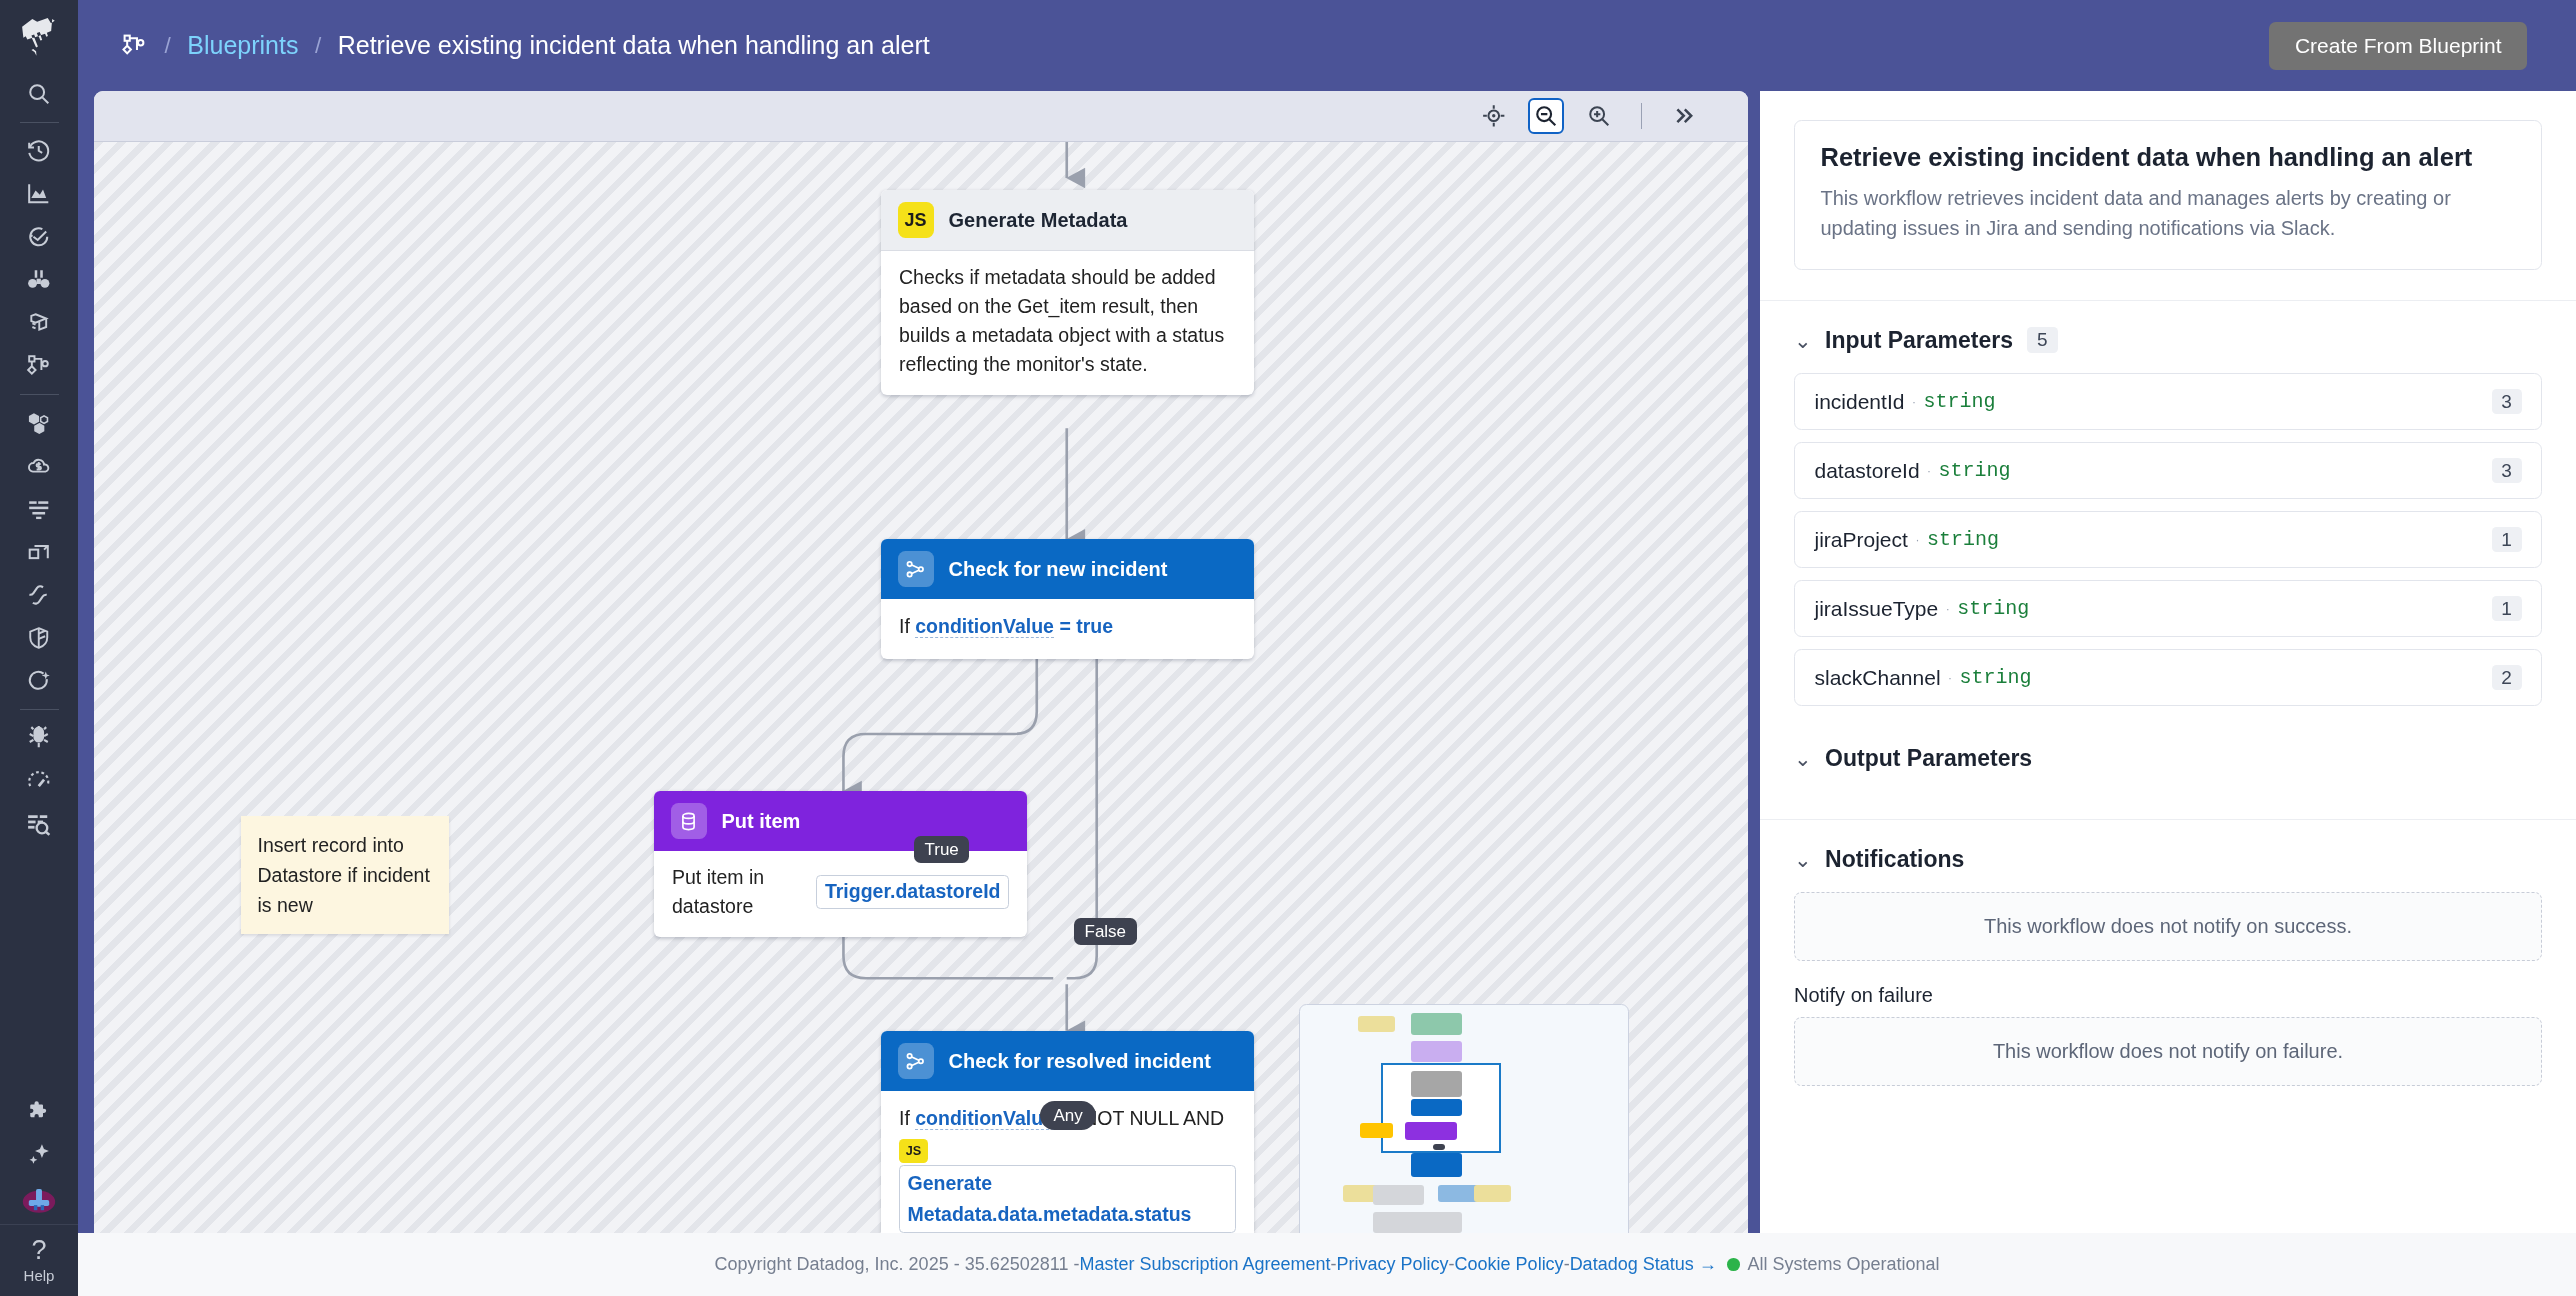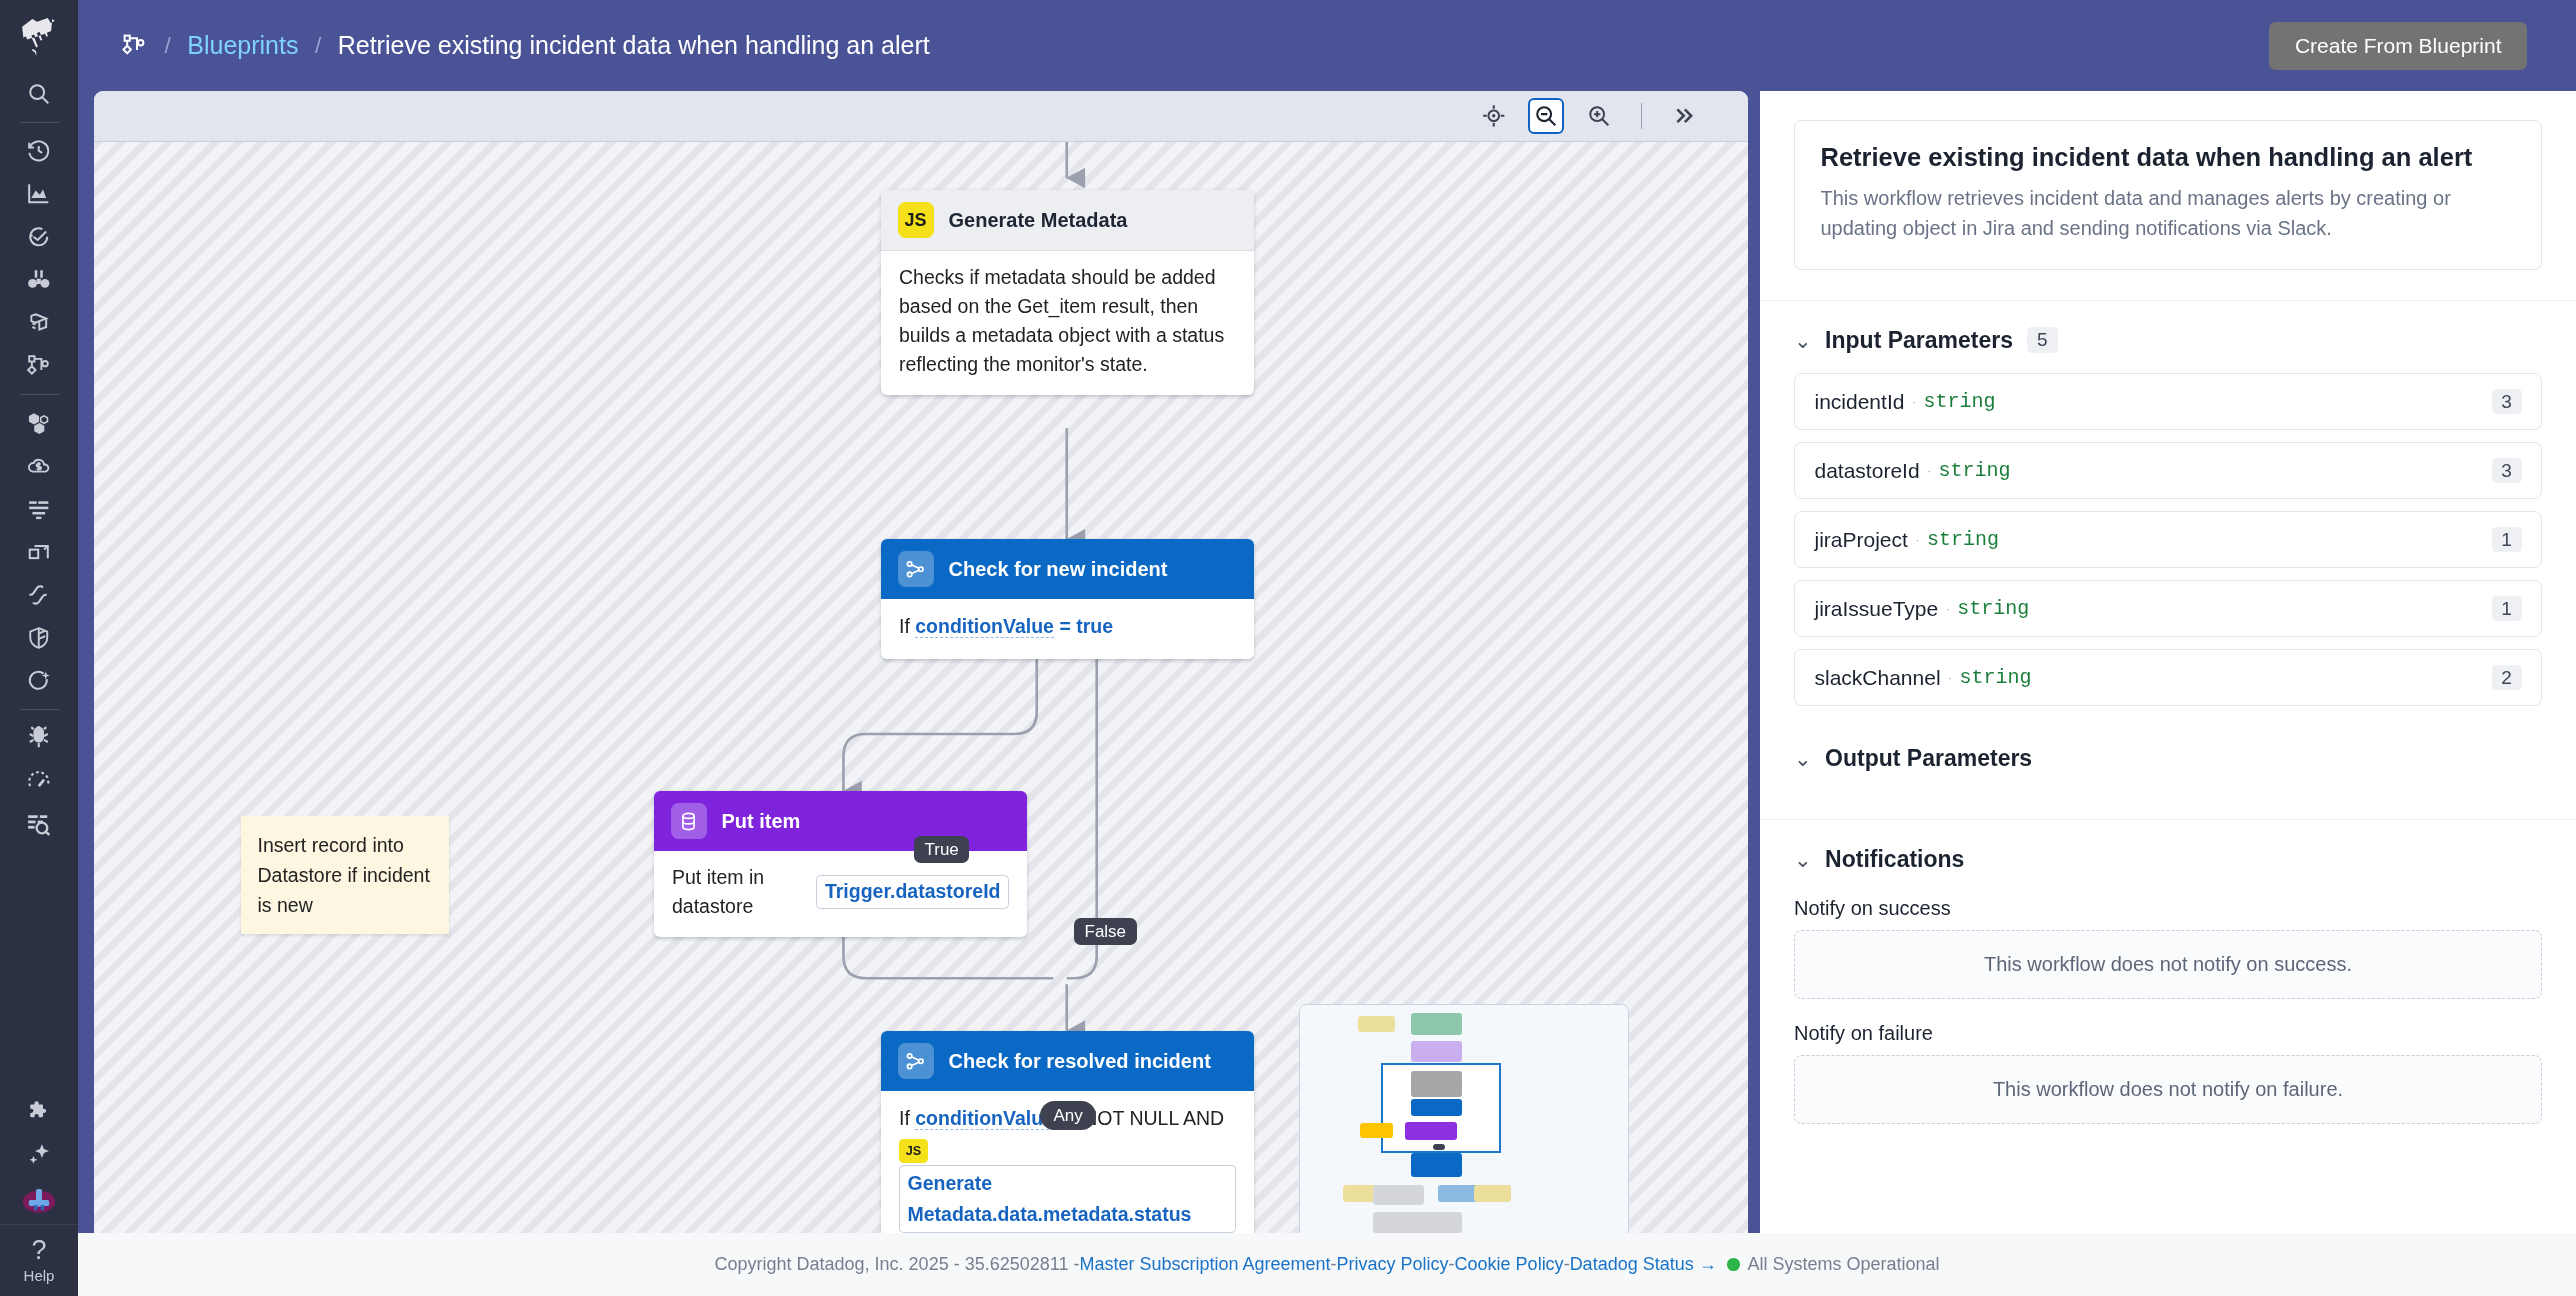--- a/index.html
+++ b/index.html
@@ -525,21 +525,21 @@
 
       </div>
 
     </div>
   </div>
 
   <div id="rightpanel">
 
     <div class="desc-card">
       <h1>Retrieve existing incident data when handling an alert</h1>
-      <p>This workflow retrieves incident data and manages alerts by creating or updating object in Jira and sending notifications via Slack.</p>
+      <p>This workflow retrieves incident data and manages alerts by creating or updating issues in Jira and sending notifications via Slack.</p>
     </div>
 
     <div class="rp-sep"></div>
 
     <div class="sect-head">
       <span class="chev">⌄</span>
       <span class="st">Input Parameters</span>
       <span class="cnt">5</span>
     </div>
 
@@ -584,21 +584,20 @@
       <span class="st">Output Parameters</span>
     </div>
 
     <div class="rp-sep" style="margin-top:27px;"></div>
 
     <div class="sect-head">
       <span class="chev">⌄</span>
       <span class="st">Notifications</span>
     </div>
 
-    <div class="notif-label" style="padding-top:4.5px;">Notify on success</div>
     <div class="emptybox">This workflow does not notify on success.</div>
 
     <div class="notif-label">Notify on failure</div>
     <div class="emptybox">This workflow does not notify on failure.</div>
   </div>
 
   <div id="footer">
     <span>Copyright Datadog, Inc. 2025 - 35.62502811 - </span>
     <a>Master Subscription Agreement</a>
     <span> - </span>

